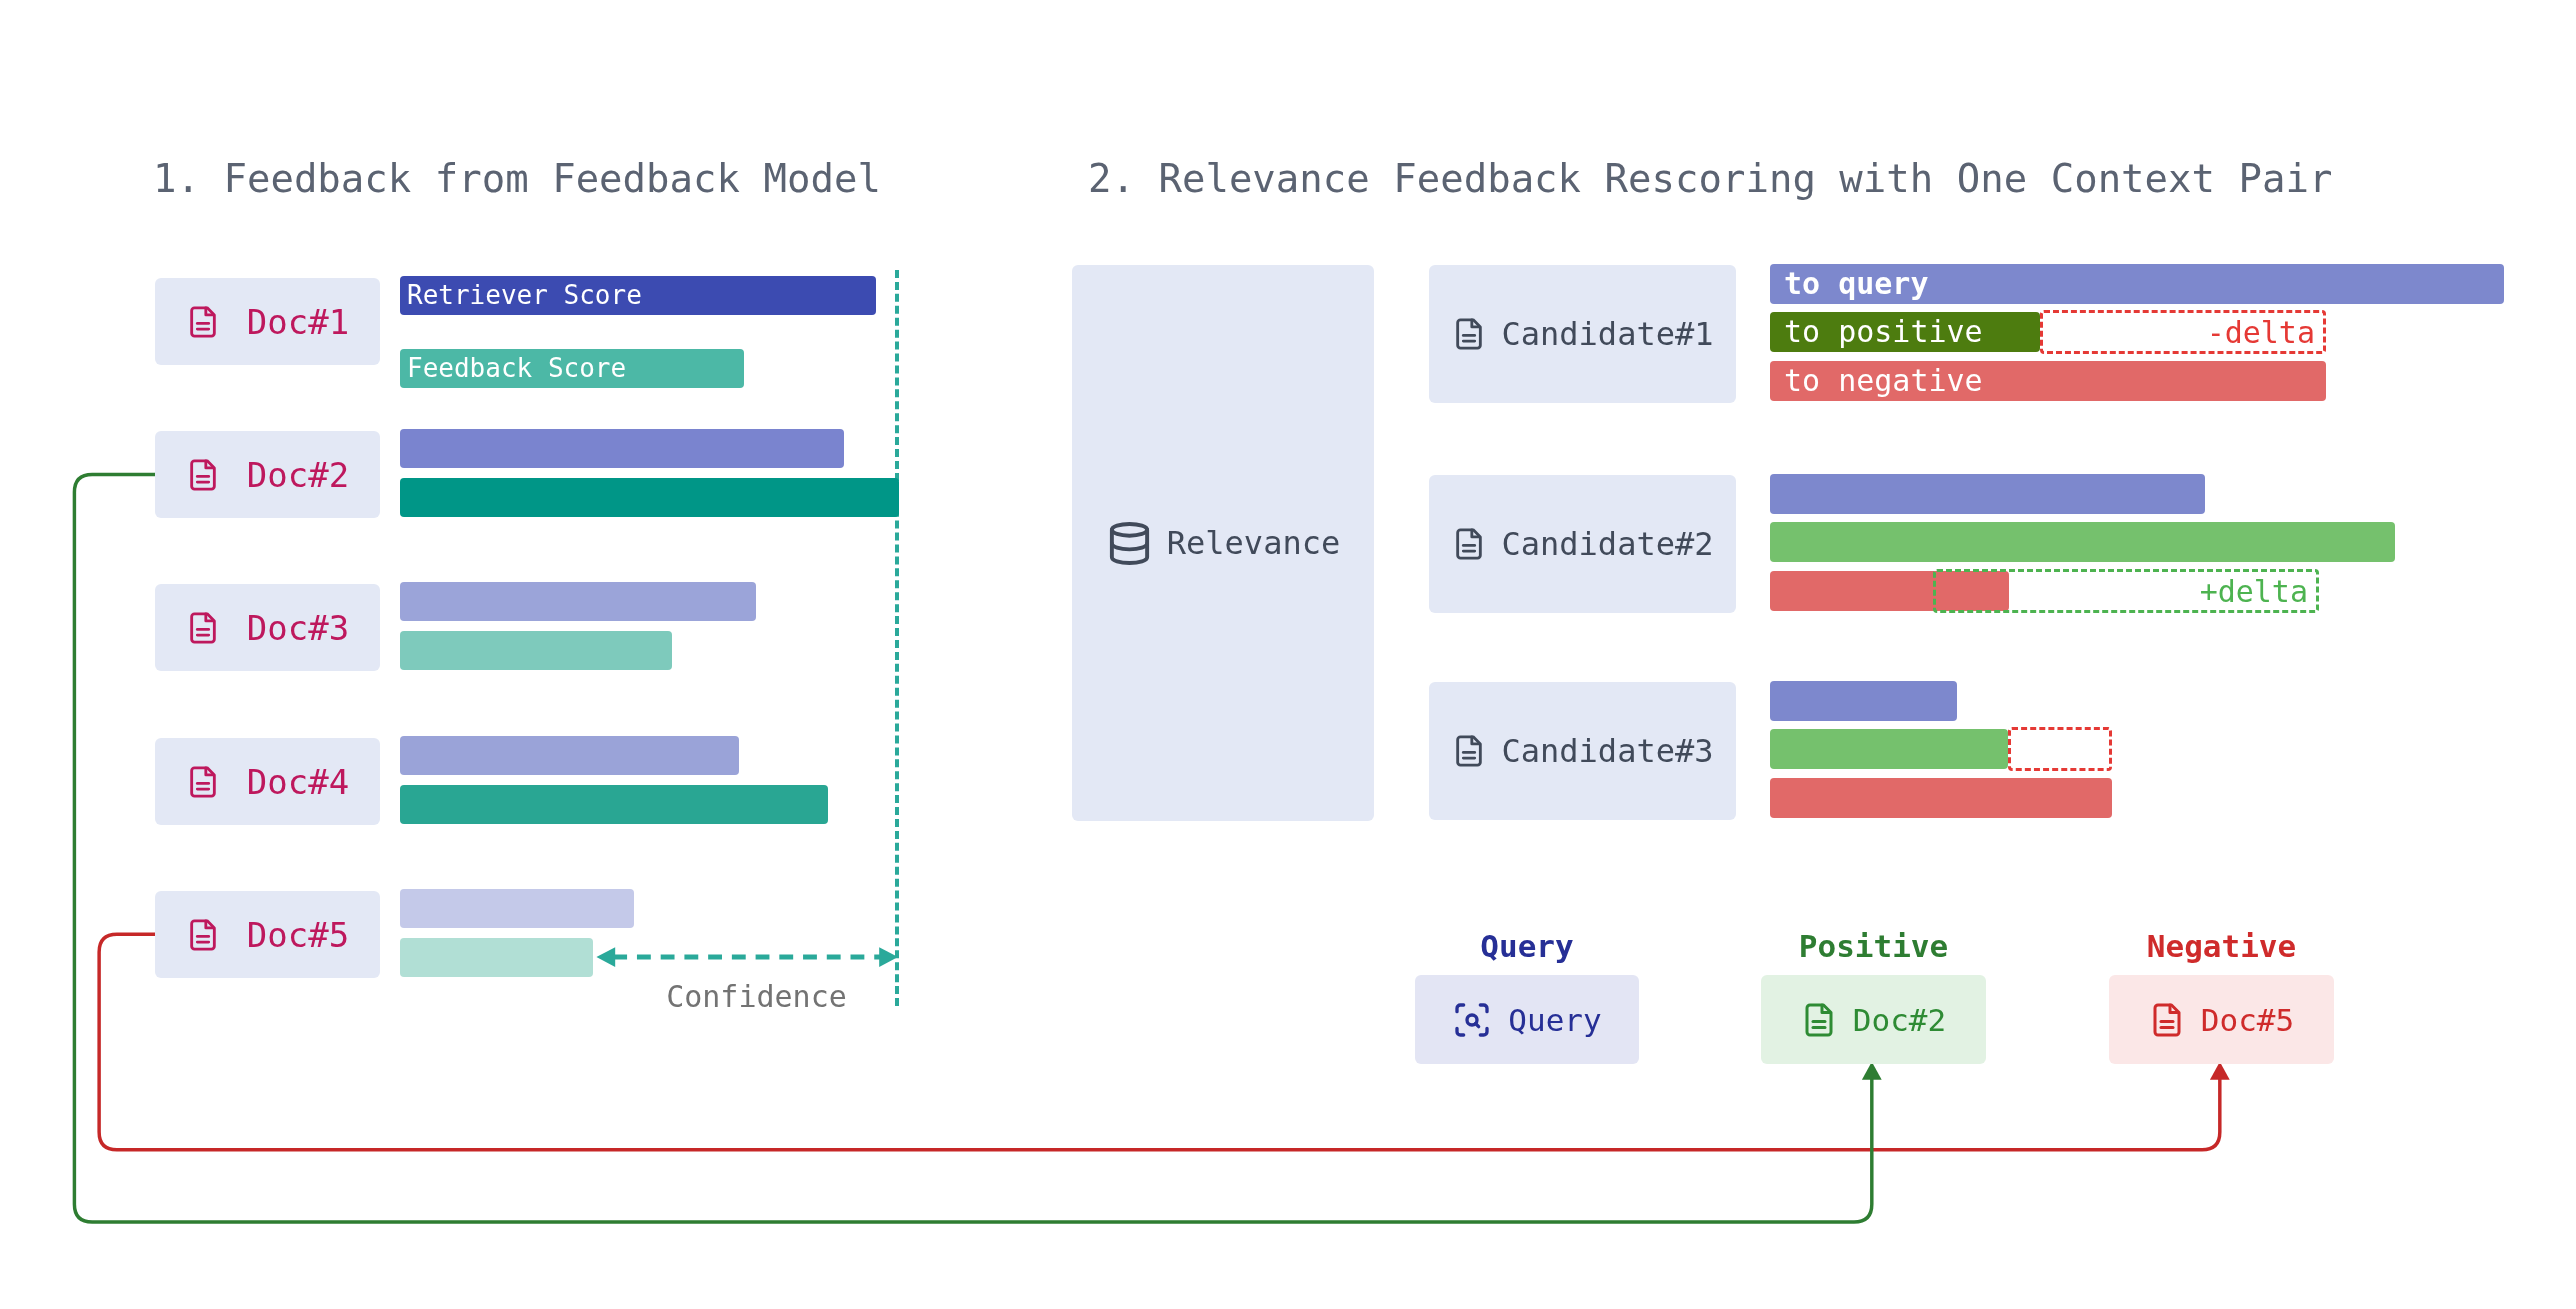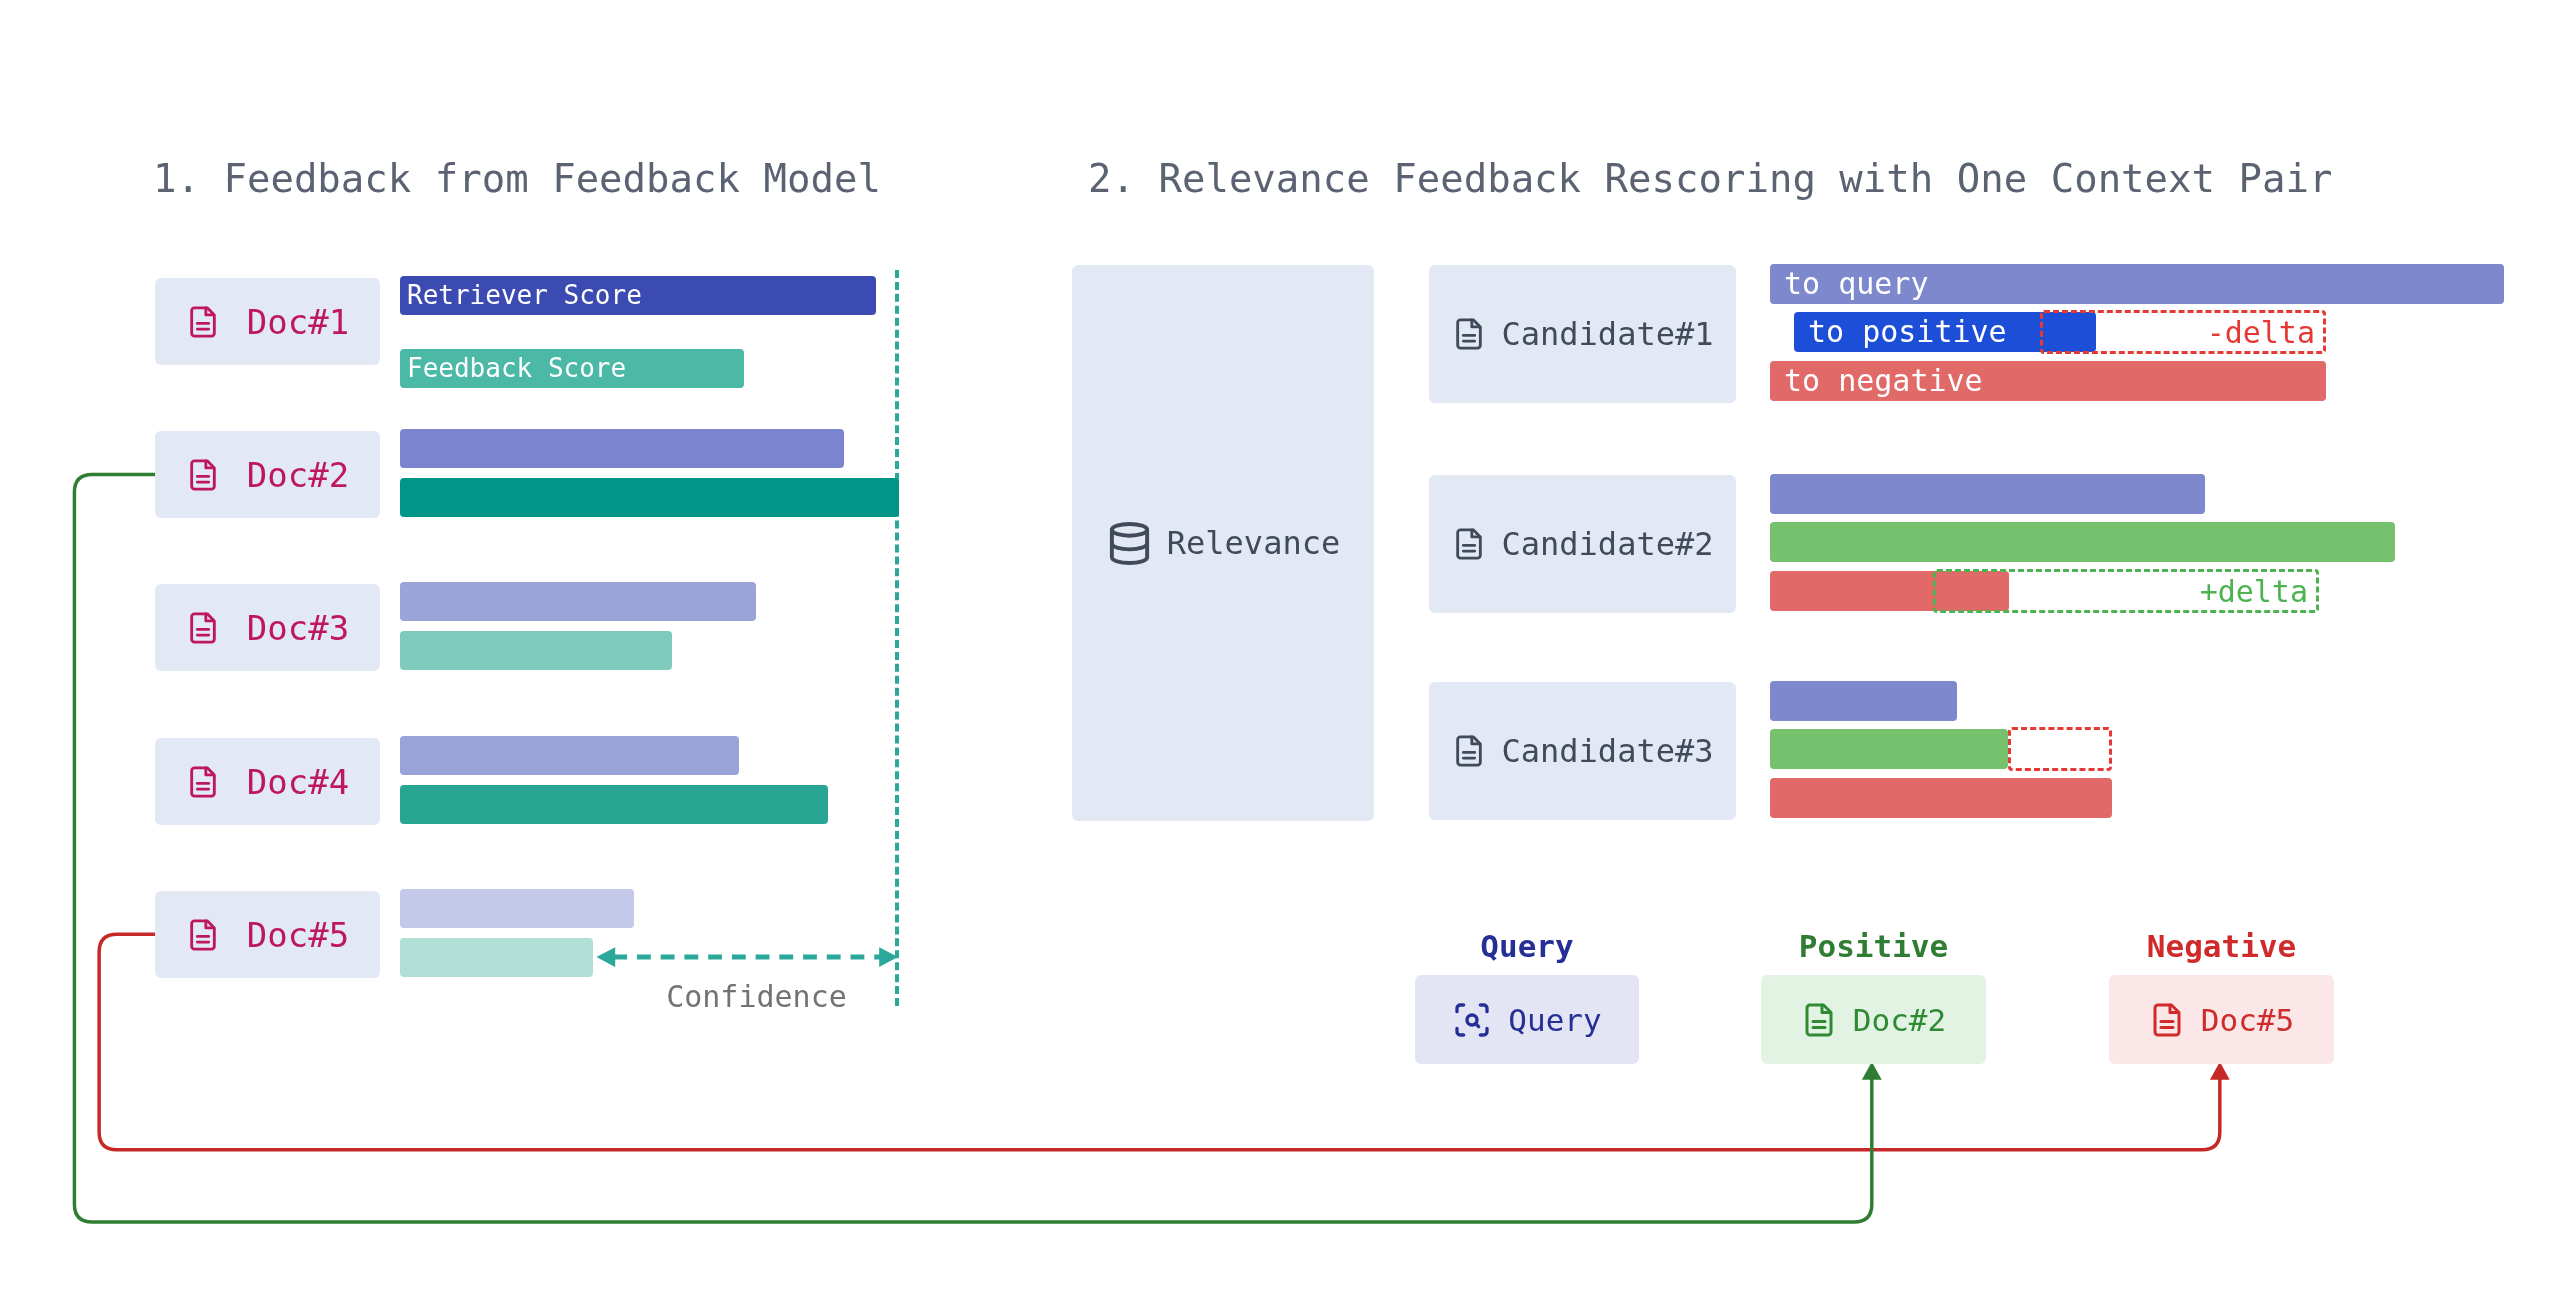--- a/index.html
+++ b/index.html
@@ -171,24 +171,24 @@
   <div class="cand-row" style="top: 265px;">
     <div class="lavbox cand-box">
       <svg class="icon" viewBox="0 0 24 24">
         <path d="M15 2H6a2 2 0 0 0-2 2v16a2 2 0 0 0 2 2h12a2 2 0 0 0 2-2V7Z"></path>
         <path d="M14 2v5h5"></path>
             <path d="M16 13H8"></path>
             <path d="M16 17H8"></path>
       </svg>
       <span class="cand-label">Candidate#1</span>
     </div>
-    <div class="bar cbar" style="top: -1px; width: 734px; background: rgb(125, 136, 205);">
+    <div class="bar cbar" style="top: -1px; width: 734px; background: rgb(125, 136, 205); font-weight: bold;">
           <span class="bar-label">to query</span>
         </div>
-    <div class="bar cbar" style="top: 47px; width: 302px; background: #1d4ed8; margin-left: 24px;">
+    <div class="bar cbar" style="top: 47px; width: 270px; background: #4d7c0f;">
           <span class="bar-label">to positive</span>
         </div>
     <div class="bar cbar" style="top: 96px; width: 556px; background: rgb(225, 105, 104);">
           <span class="bar-label">to negative</span>
         </div>
     <div class="delta" style="left: 2040px; width: 286px; top: 45px; border-color: rgb(229, 57, 53); color: rgb(229, 57, 53);">-delta</div>
   </div>
 
   <div class="cand-row" style="top: 475px;">
     <div class="lavbox cand-box">

